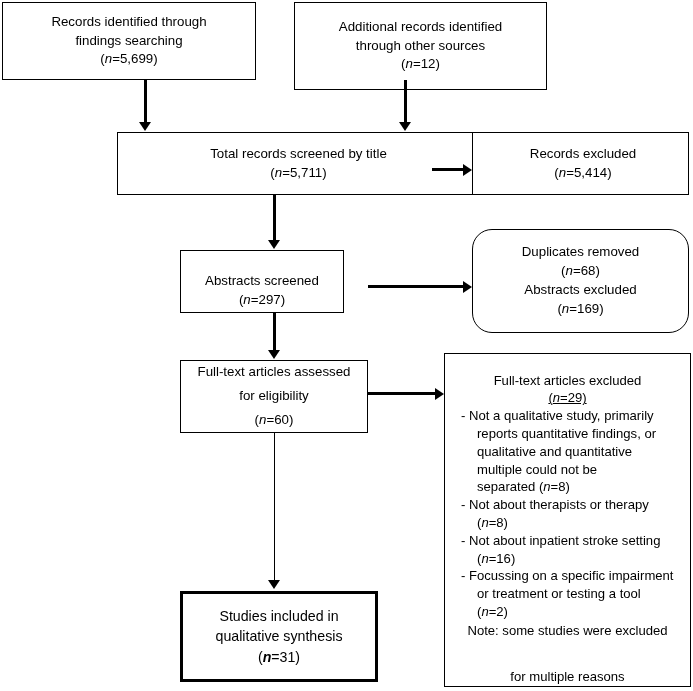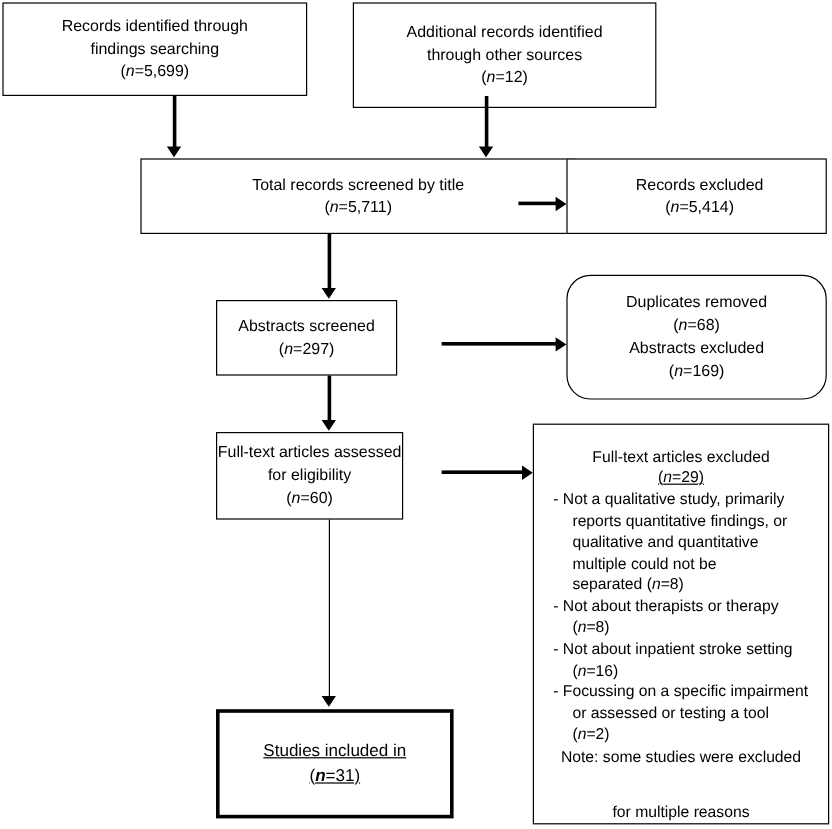--- a/index.html
+++ b/index.html
@@ -25,21 +25,20 @@
     flex-direction: column;
     align-items: center;
     justify-content: center;
     text-align: center;
     font-size: 13.3px;
     line-height: 1.42;
     padding: 2px 6px;
   }
   .box.thick {
     border-width: 3.2px;
-    text-decoration: underline;
   }
   .box .line {
     display: block;
     white-space: pre;
   }
   .box.left-list {
     justify-content: center;
     align-items: stretch;
     text-align: center;
     padding-top: 19px;
@@ -116,64 +115,65 @@
     <span class="line">Records excluded</span>
     <span class="line">(<span class="italic-n">n</span>=5,414)</span>
   </div>
 
   <div class="hline" style="left:432px; top:168px; width:32px; height:2.6px;"></div>
   <div class="arrow-right" style="left:463px; top:163.5px;"></div>
 
   <div class="vline" style="left:273px; top:195px; width:2.6px; height:45px;"></div>
   <div class="arrow-down" style="left:268px; top:240px;"></div>
 
-  <div class="box" style="left:180px; top:250px; width:151px; height:63px;">
+  <div class="box" style="left:180px; top:250px; width:164px; height:63px;justify-content:flex-end;">
     <span class="line">Abstracts screened</span>
     <span class="line">(<span class="italic-n">n</span>=297)</span>
   </div>
 
   <div class="box" style="left:472px; top:229px; width:217px; height:104px;border-radius:20px;">
     <span class="line">Duplicates removed</span>
     <span class="line">(<span class="italic-n">n</span>=68)</span>
     <span class="line">Abstracts excluded</span>
     <span class="line">(<span class="italic-n">n</span>=169)</span>
   </div>
 
   <div class="hline" style="left:368px; top:285px; width:96px; height:2.6px;"></div>
   <div class="arrow-right" style="left:463px; top:280.5px;"></div>
 
   <div class="vline" style="left:273px; top:313px; width:2.6px; height:38px;"></div>
   <div class="arrow-down" style="left:268px; top:350px;"></div>
 
-  <div class="box" style="left:180px; top:360px; width:156px; height:73px;">
+  <div class="box" style="left:180px; top:360px; width:188px; height:73px;justify-content:space-between;">
     <span class="line">Full-text articles assessed</span>
     <span class="line">for eligibility</span>
     <span class="line">(<span class="italic-n">n</span>=60)</span>
   </div>
 
   <div class="hline" style="left:368px; top:392px; width:68px; height:2.6px;"></div>
   <div class="arrow-right" style="left:435px; top:387.5px;"></div>
 
   <div class="box left-list" style="left:444px; top:353px; width:247px; height:334px; font-size:13.1px; line-height:1.36;">
     <span class="line" style="text-align:center;">Full-text articles excluded</span>
     <span class="line" style="text-align:center;text-decoration:underline;">(<span class="italic-n">n</span>=29)</span>
 
     <span class="line hang">- Not a qualitative study, primarily<span class="ind">reports quantitative findings, or</span><span class="ind">qualitative and quantitative</span><span class="ind">multiple could not be</span><span class="ind">separated (<span class="italic-n">n</span>=8)</span></span>
 
     <span class="line hang">- Not about therapists or therapy<span class="ind">(<span class="italic-n">n</span>=8)</span></span>
 
     <span class="line hang">- Not about inpatient stroke setting<span class="ind">(<span class="italic-n">n</span>=16)</span></span>
 
-    <span class="line hang">- Focussing on a specific impairment<span class="ind">or assessed or testing a tool</span><span class="ind">(<span class="italic-n">n</span>=2)</span></span>
+    <span class="line hang">- Focussing on a specific impairment<span class="ind">or treatment or testing a tool</span><span class="ind">(<span class="italic-n">n</span>=2)</span></span>
 
     <span class="line" style="text-align:center; margin-top:1px;">Note: some studies were excluded</span>
     <span class="line" style="text-align:center;margin-top:28px;">for multiple reasons</span>
   </div>
 
   <div class="vline thin" style="left:273.5px; top:433px; width:1.8px; height:148px;"></div>
   <div class="arrow-down" style="left:268px; top:580px;"></div>
 
   <div class="box thick" style="left:180px; top:591px; width:198px; height:91px; font-size:14.2px;">
     <span class="line">Studies included in</span>
+    <span class="line">qualitative synthesis</span>
     <span class="line">(<span class="italic-n" style="font-weight:bold;">n</span>=31)</span>
   </div>
 
 </div>
 
 </body></html>

